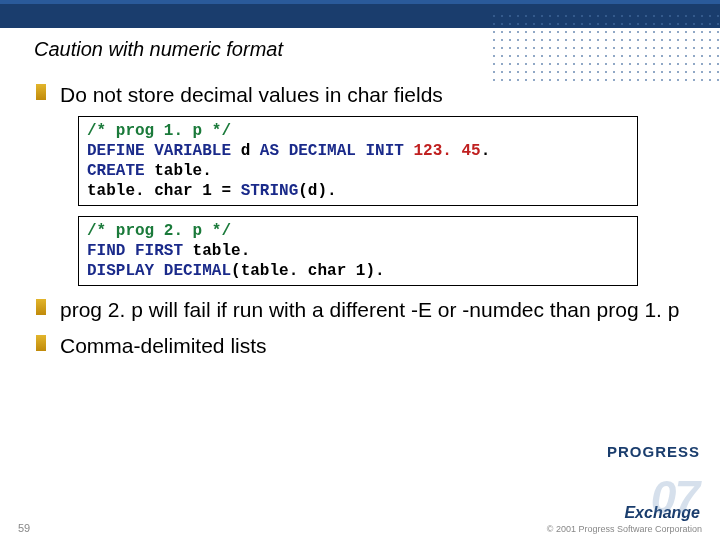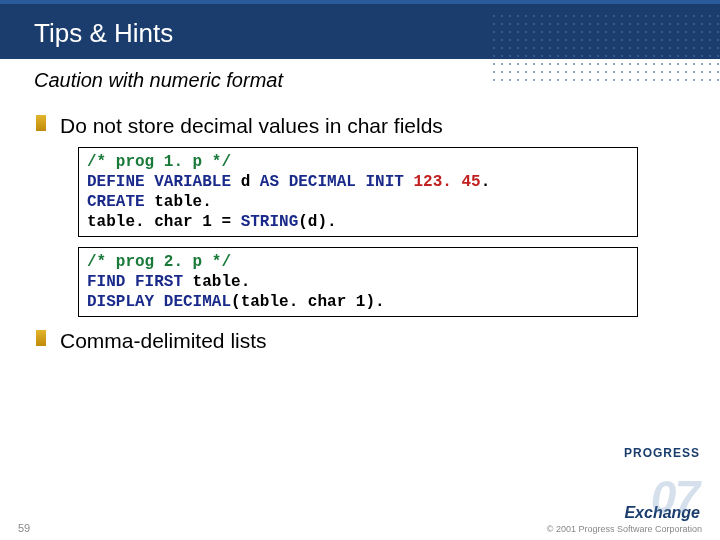--- a/index.html
+++ b/index.html
@@ -91,21 +91,21 @@
   .footer-left { display: flex; align-items: baseline; gap: 14px; }
   .slidenum { color: #888; font-size: 11px; }
   .session { color: #888; }
   .logo {
     position: absolute;
     right: 20px;
     bottom: 18px;
     text-align: right;
   }
   .progress-word {
-    font-size: 12px;
+    font-size: 15px;
     letter-spacing: 1px;
     color: #1a3d6d;
     font-weight: bold;
   }
   .exchange-word {
     font-size: 16px;
     color: #1a3d6d;
     font-weight: bold;
     font-style: italic;
     margin-top: 44px;
@@ -126,41 +126,44 @@
     bottom: 6px;
     font-size: 9px;
     color: #888;
   }
 </style>
 </head>
 <body>
 
 <div class="header-band">
   <div class="header-dots"></div>
-  <div class="slide-title">Tips &amp; Hints</div>
 </div>
 
 <div class="subtitle">Caution with numeric format</div>
 
 <div class="content">
 
   <div class="bullet-row">
     <div class="bullet-mark"></div>
     <div class="bullet-text">Do not store decimal values in char fields</div>
   </div>
 
   <div class="code-box"><span class="kw-green">/* prog 1. p */</span>
 <span class="kw-navy">DEFINE VARIABLE</span><span> d </span><span class="kw-navy">AS DECIMAL INIT</span><span class="kw-red"> 123. 45</span><span>.</span>
 <span class="kw-navy">CREATE</span><span> table.</span>
 <span>table. char 1 = </span><span class="kw-navy">STRING</span><span>(d).</span></div>
 
   <div class="code-box"><span class="kw-green">/* prog 2. p */</span>
 <span class="kw-navy">FIND FIRST</span><span> table.</span>
 <span class="kw-navy">DISPLAY DECIMAL</span><span>(table. char 1).</span></div>
 
+  <div class="bullet-row">
+    <div class="bullet-mark"></div>
+    <div class="bullet-text">prog 2. p will fail if run with a different -E or -numdec than prog 1. p</div>
+  </div>
 
   <div class="bullet-row">
     <div class="bullet-mark"></div>
     <div class="bullet-text">Comma-delimited lists</div>
   </div>
 
 </div>
 
 <div class="logo">
   <div class="progress-word">PROGRESS</div>

